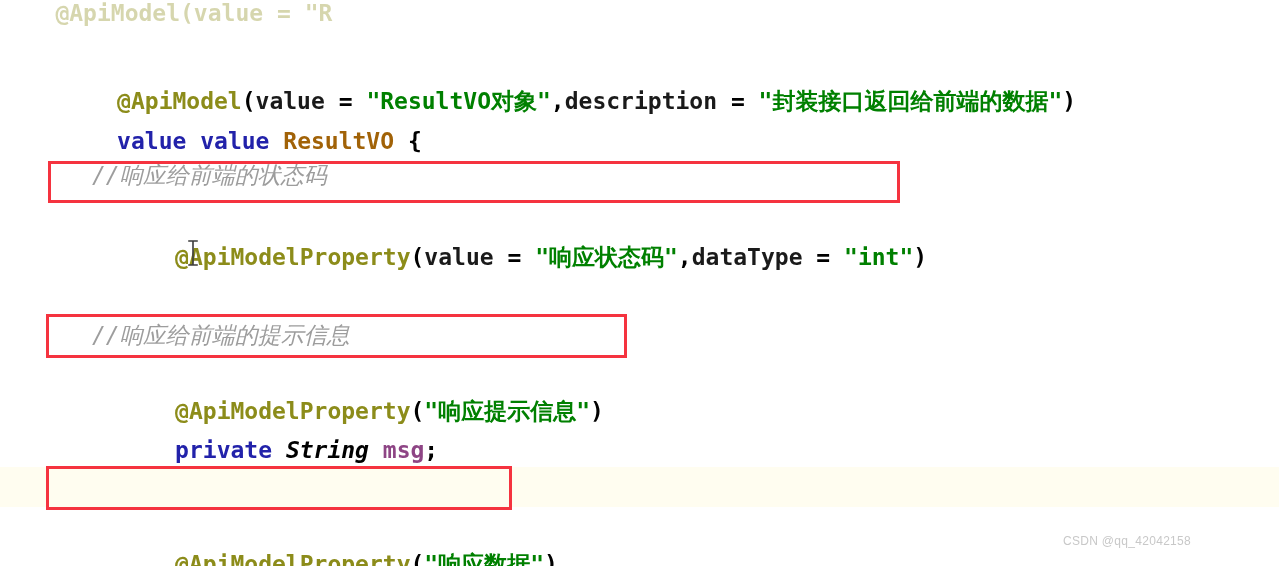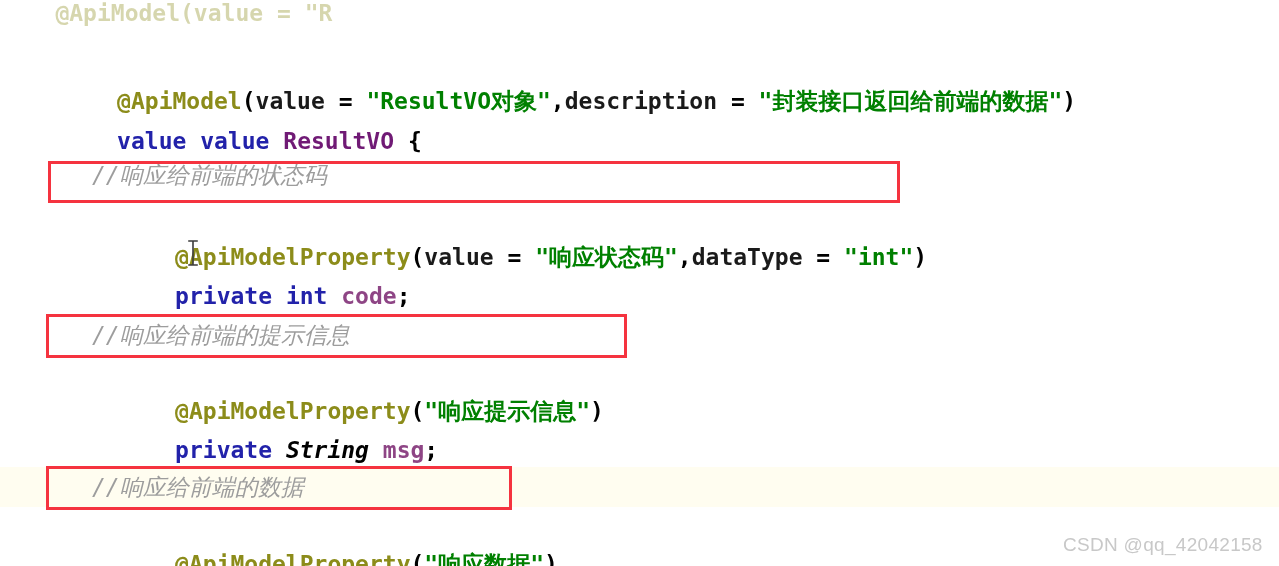--- a/index.html
+++ b/index.html
@@ -47,21 +47,21 @@
     position: absolute;
     left: 0;
     width: 1279px;
     background: #fffdf0;
   }
 
   
   .tok-annotation  { color: #8c8c1a; font-weight: bold; }
   .tok-keyword     { color: #2222aa; font-weight: bold; }
   .tok-plain       { color: #000000; font-weight: bold; font-style: italic; }
-  .tok-ident       { color: #701a75; font-weight: bold; }
+  .tok-ident       { color: #a16207; font-weight: bold; }
   .tok-field       { color: #8e4585; font-weight: bold; }
   .tok-string      { color: #008000; font-weight: bold; }
   .tok-punct       { color: #000000; font-weight: bold; }
   .tok-comment     { color: #9d9d9d; font-style: italic; font-weight: normal; }
   .tok-param       { color: #1a1a1a; font-weight: bold; }
 
   
   .redbox {
     position: absolute;
     border: 3px solid #f5333f;
@@ -74,21 +74,21 @@
   .ibeam {
     position: absolute;
     width: 14px;
     height: 26px;
   }
 
   
   .watermark {
     position: absolute;
     font-family: "Liberation Sans", sans-serif;
-    font-size: 19px;
+    font-size: 12px;
     color: #c8c8c8;
     white-space: pre;
     letter-spacing: 0.3px;
   }
 
   
   .clipped-top {
     position: absolute;
     left: 0;
     top: -26px;
@@ -124,45 +124,37 @@
   <div class="line" style="top:118px;">
     <span class="code tok-comment" style="left:58px;">//响应给前端的状态码</span>
   </div>
 
   <div class="line" style="top:162px;">
     <span class="code" style="left:58px;">
       <span class="tok-annotation">@ApiModelProperty</span><span class="tok-punct">(</span><span class="tok-param">value</span><span class="tok-punct"> = </span><span class="tok-string">"响应状态码"</span><span class="tok-punct">,</span><span class="tok-param">dataType</span><span class="tok-punct"> = </span><span class="tok-string">"int"</span><span class="tok-punct">)</span>
     </span>
   </div>
 
-  <div class="line" style="top:201px;">
-    <span class="code" style="left:58px;">
-      <span class="tok-keyword">private</span><span class="tok-keyword"> int</span><span class="tok-field"> code</span><span class="tok-punct">;</span>
-    </span>
-  </div>
 
   <div class="line" style="top:278px;">
     <span class="code tok-comment" style="left:58px;font-style:italic;">//响应给前端的提示信息</span>
   </div>
 
   <div class="line" style="top:316px;">
     <span class="code" style="left:58px;">
       <span class="tok-annotation">@ApiModelProperty</span><span class="tok-punct">(</span><span class="tok-string">"响应提示信息"</span><span class="tok-punct">)</span>
     </span>
   </div>
 
   <div class="line" style="top:355px;">
     <span class="code" style="left:58px;">
       <span class="tok-keyword">private</span><span class="tok-plain"> String</span><span class="tok-field"> msg</span><span class="tok-punct">;</span>
     </span>
   </div>
 
-  <div class="line" style="top:430px;">
-    <span class="code tok-comment" style="left:58px;">//响应给前端的数据</span>
-  </div>
 
   <div class="line" style="top:469px;">
     <span class="code" style="left:58px;">
       <span class="tok-annotation">@ApiModelProperty</span><span class="tok-punct">(</span><span class="tok-string">"响应数据"</span><span class="tok-punct">)</span>
     </span>
   </div>
 
   <div class="line" style="top:508px;">
     <span class="code" style="left:58px;">
       

